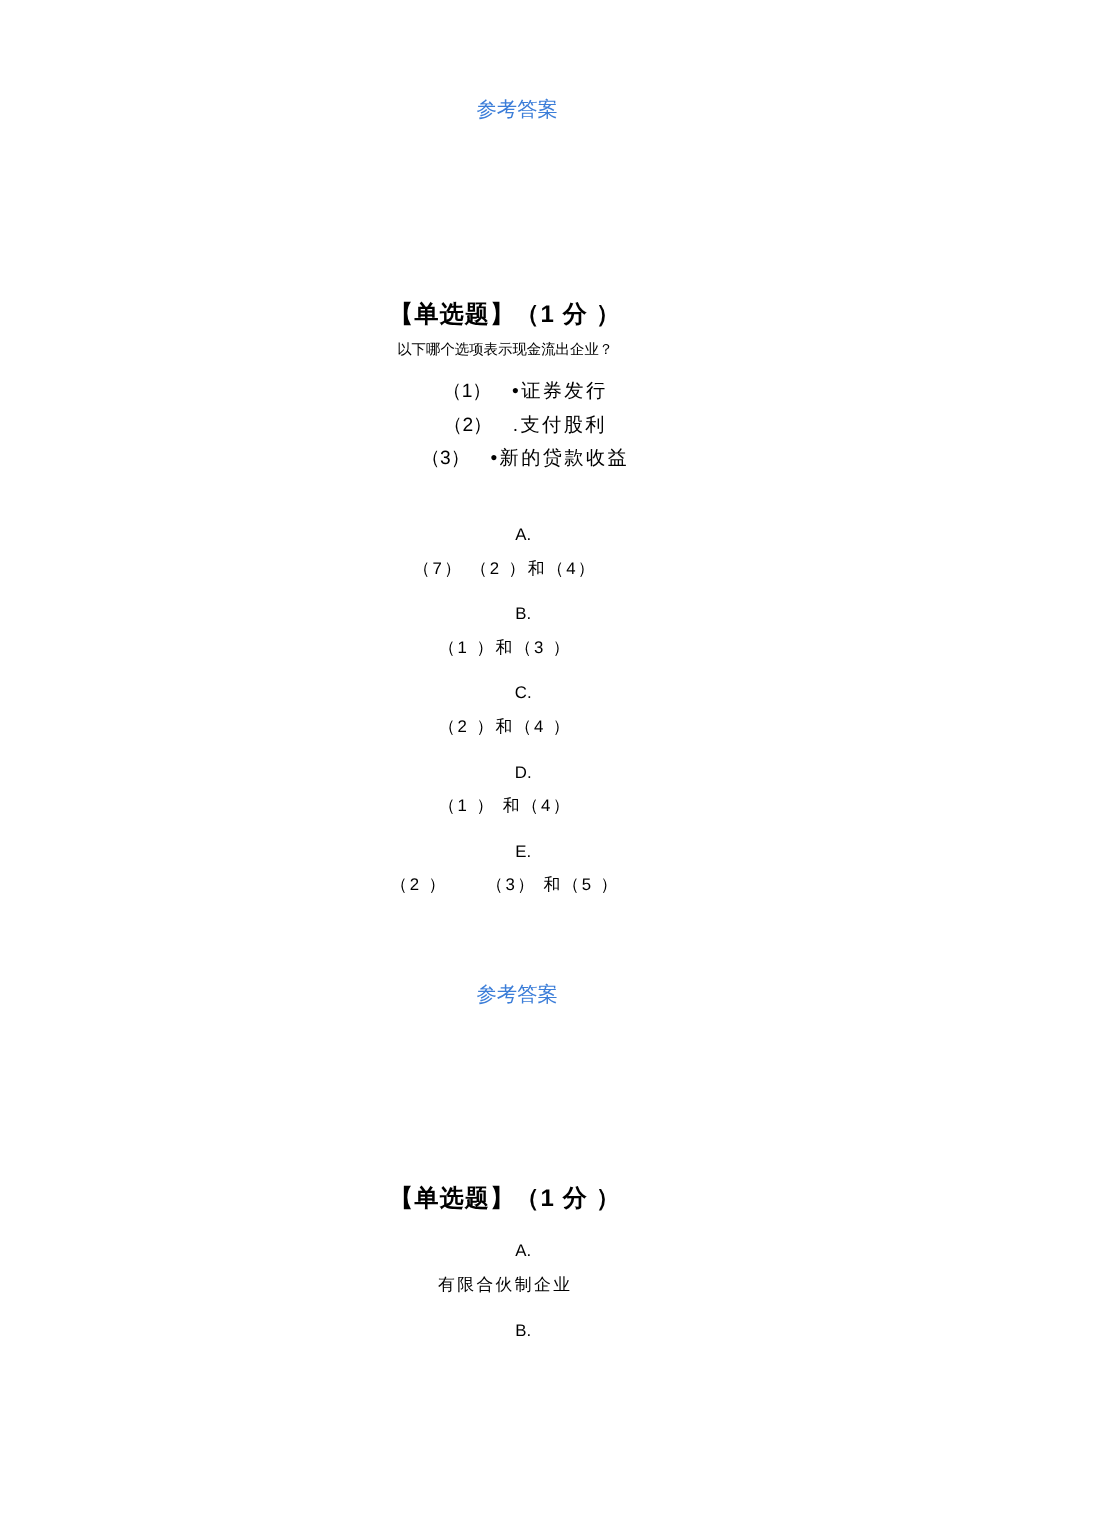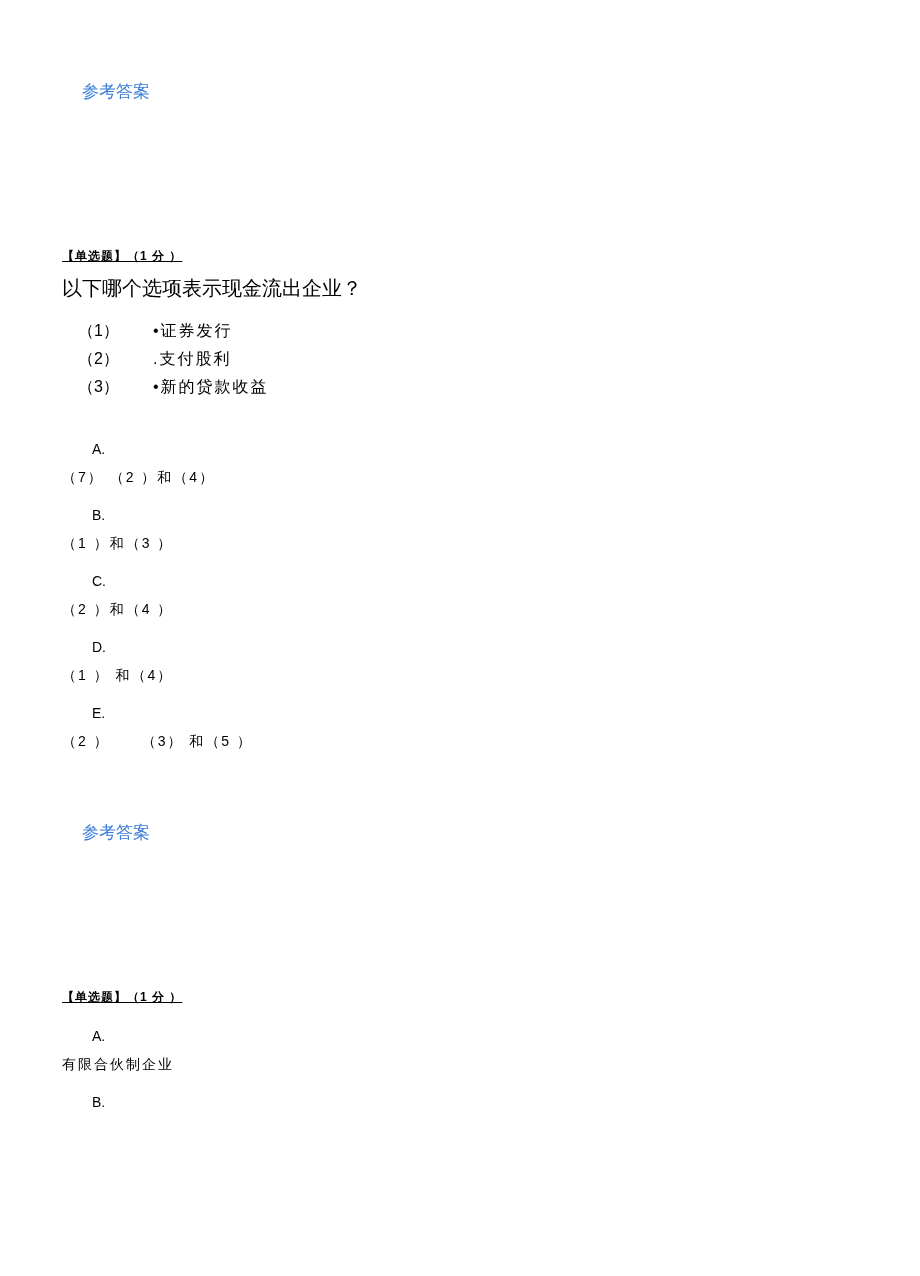--- a/index.html
+++ b/index.html
@@ -11,40 +11,40 @@
       width: 920px;
       height: 1276px;
       background: #ffffff;
       font-family: "Microsoft YaHei", "SimSun", sans-serif;
       color: #000000;
       padding: 0;
       position: relative;
     }
     .page-container {
       padding: 80px 140px 0 62px;
+      text-align: center;
     }
     .answer-link {
       color: #3b7dd8;
       font-size: 17px;
       margin-left: 20px;
       margin-bottom: 90px;
       display: inline-block;
     }
     .question-block {
       margin-bottom: 70px;
     }
     .question-header {
-      font-size: 12px;
+      font-size: 20px;
       font-weight: bold;
       margin-bottom: 6px;
       letter-spacing: 1px;
-      text-decoration: underline;
     }
     .question-text {
-      font-size: 20px;
+      font-size: 12px;
       margin-bottom: 4px;
       line-height: 1.7;
     }
     .item-list {
       margin-left: 16px;
       margin-bottom: 40px;
       margin-top: 12px;
     }
     .item-row {
       font-size: 16px;

